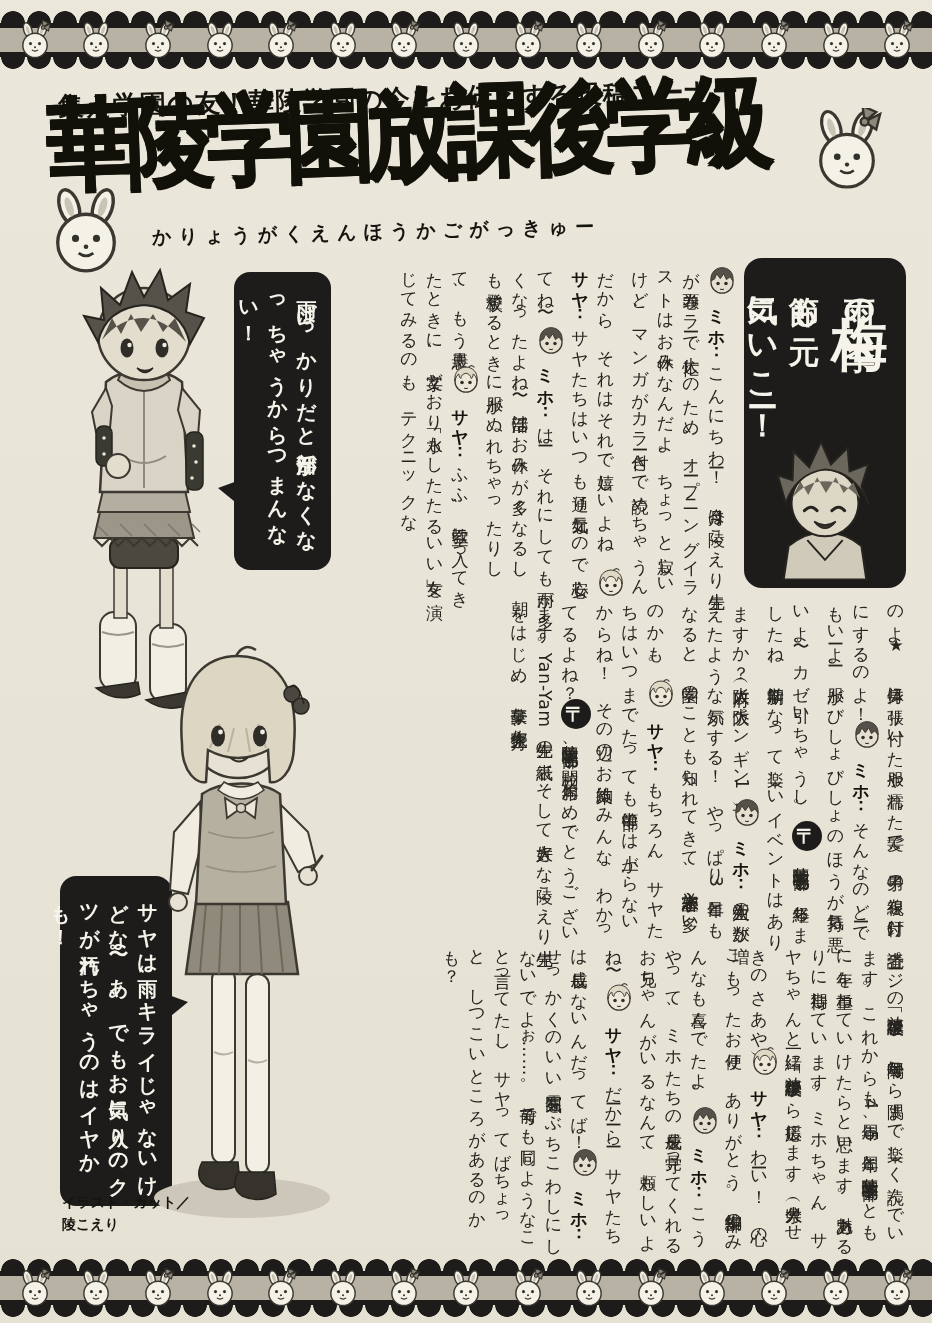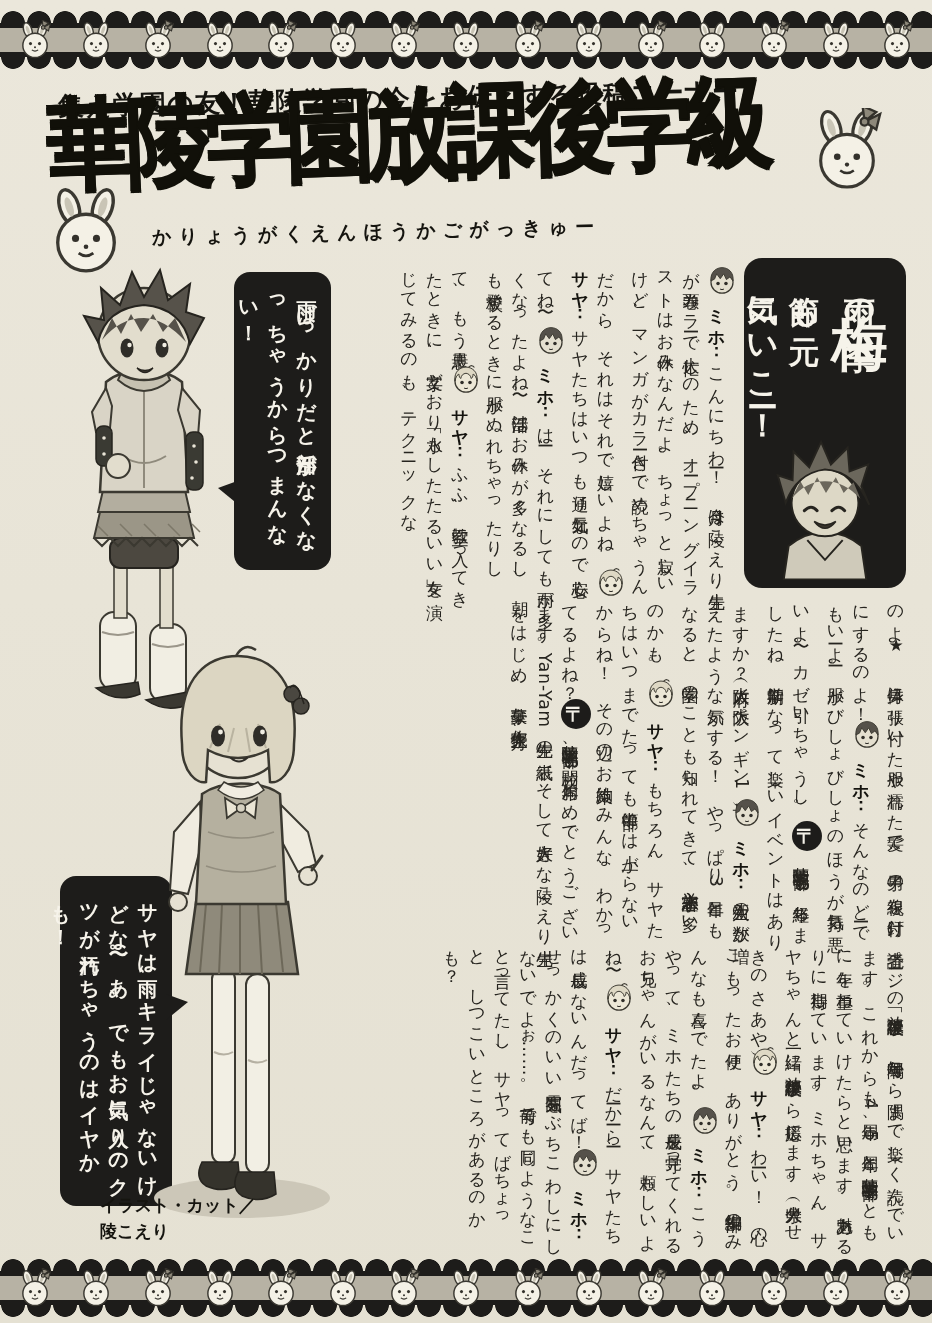--- a/index.html
+++ b/index.html
@@ -58,22 +58,22 @@
   #bubble2{left:60px;top:876px;width:112px;height:330px;}
   #bubble2 .tail{position:absolute;right:-16px;top:118px;width:0;height:0;
          border-top:8px solid transparent;border-bottom:18px solid transparent;border-left:22px solid #1d1c1a;}
 
   
   .illus{position:absolute;}
   .illus svg{width:100%;height:100%;}
   #boy{left:44px;top:260px;width:200px;height:450px;}
   #girl{left:140px;top:632px;width:205px;height:606px;}
 
-  .credit{position:absolute;left:62px;top:1192px;font-size:17px;font-weight:900;line-height:1.55;
-          color:#15140f;white-space:pre-line;margin-left:38px;}
+  .credit{position:absolute;left:62px;top:1192px;font-size:14px;font-weight:900;line-height:1.55;
+          color:#15140f;white-space:pre-line;}
 </style>
 </head>
 <body>
 
 <div class="page">
 
   <div class="bunny-border" style="top:8px">
     <div class="scallops top"></div>
     <div class="band-mid">
       <div class="band-stripe"></div>

